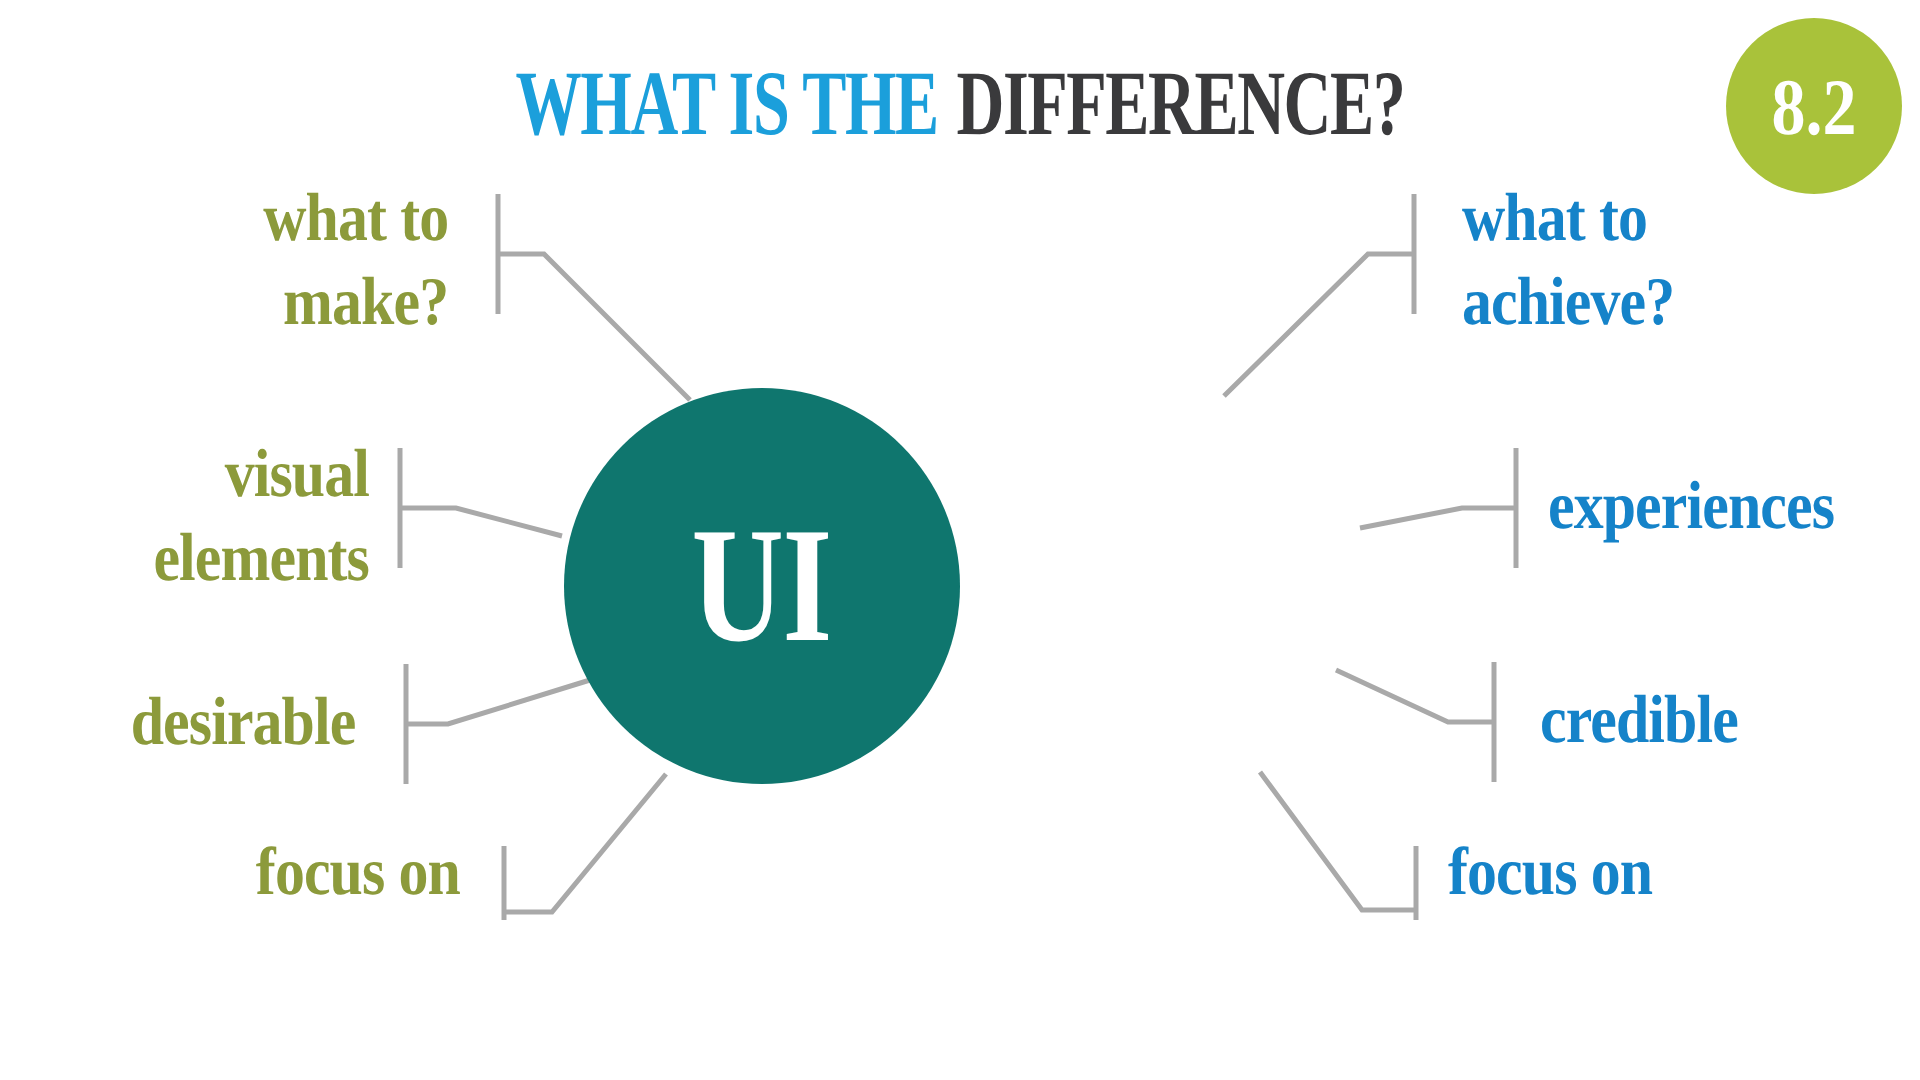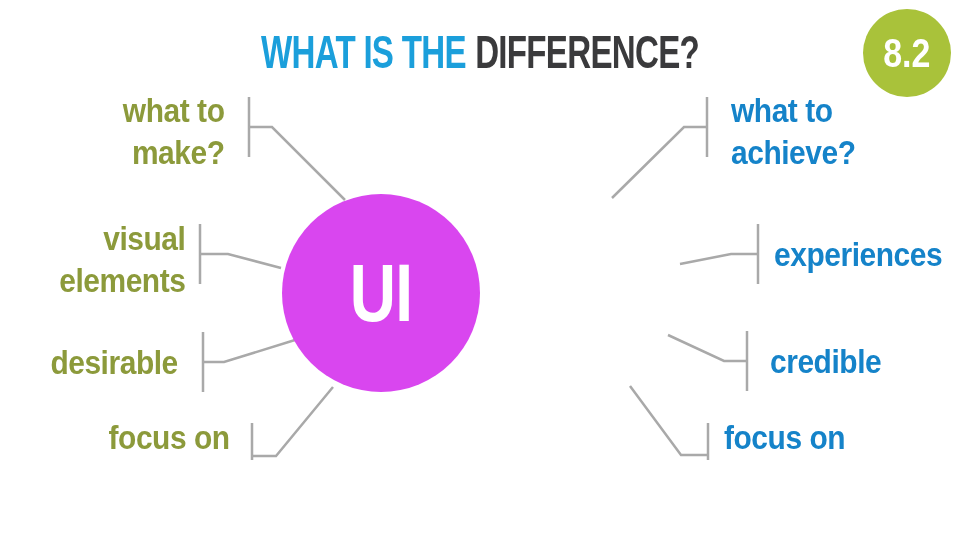--- a/index.html
+++ b/index.html
@@ -3,21 +3,21 @@
 <meta charset="utf-8">
 <style>
   * { margin: 0; padding: 0; box-sizing: border-box; }
   html, body { background: #ffffff; }
   .stage {
     position: relative;
     width: 960px;
     height: 460px;
     background: #ffffff;
     overflow: hidden;
-    font-family: Liberation Sans, sans-serif;
+    font-family: Liberation Serif, serif;
     border-radius: 26px;
   }
 
   
   .title {
     position: absolute;
     top: 25px;
     left: 0;
     width: 960px;
     display: flex;
@@ -56,21 +56,21 @@
   
   .circle {
     position: absolute;
     width: 198px;
     height: 198px;
     border-radius: 50%;
     display: flex;
     align-items: center;
     justify-content: center;
   }
-  .circle-ui { left: 282px; top: 194px; background: #d946ef; }
+  .circle-ui { left: 282px; top: 194px; background: #0f766e; }
   .circle-ux { left: 482px; top: 192px; background: #0e76bc; }
   .circle span {
     color: #ffffff;
     font-size: 82px;
     font-weight: bold;
     transform: scaleX(0.78);
     letter-spacing: -1px;
   }
 
   

